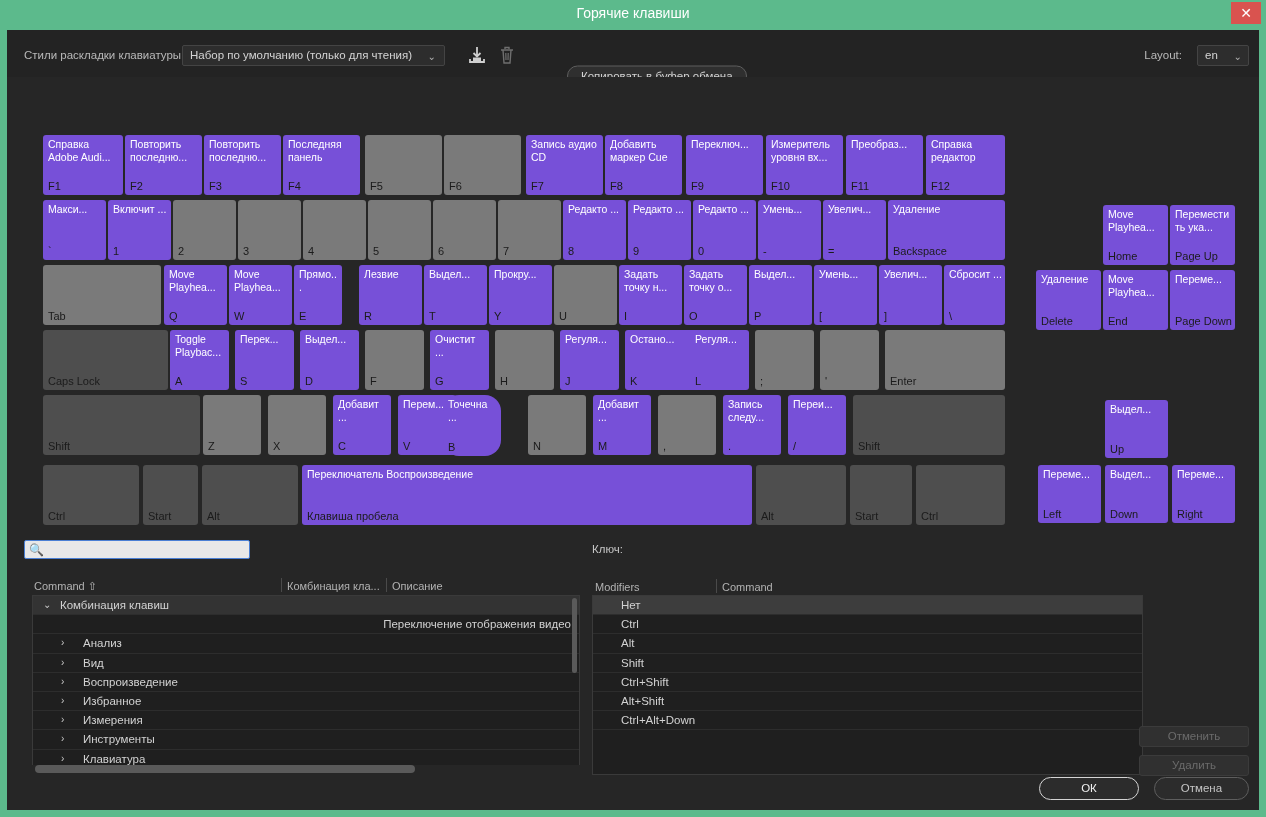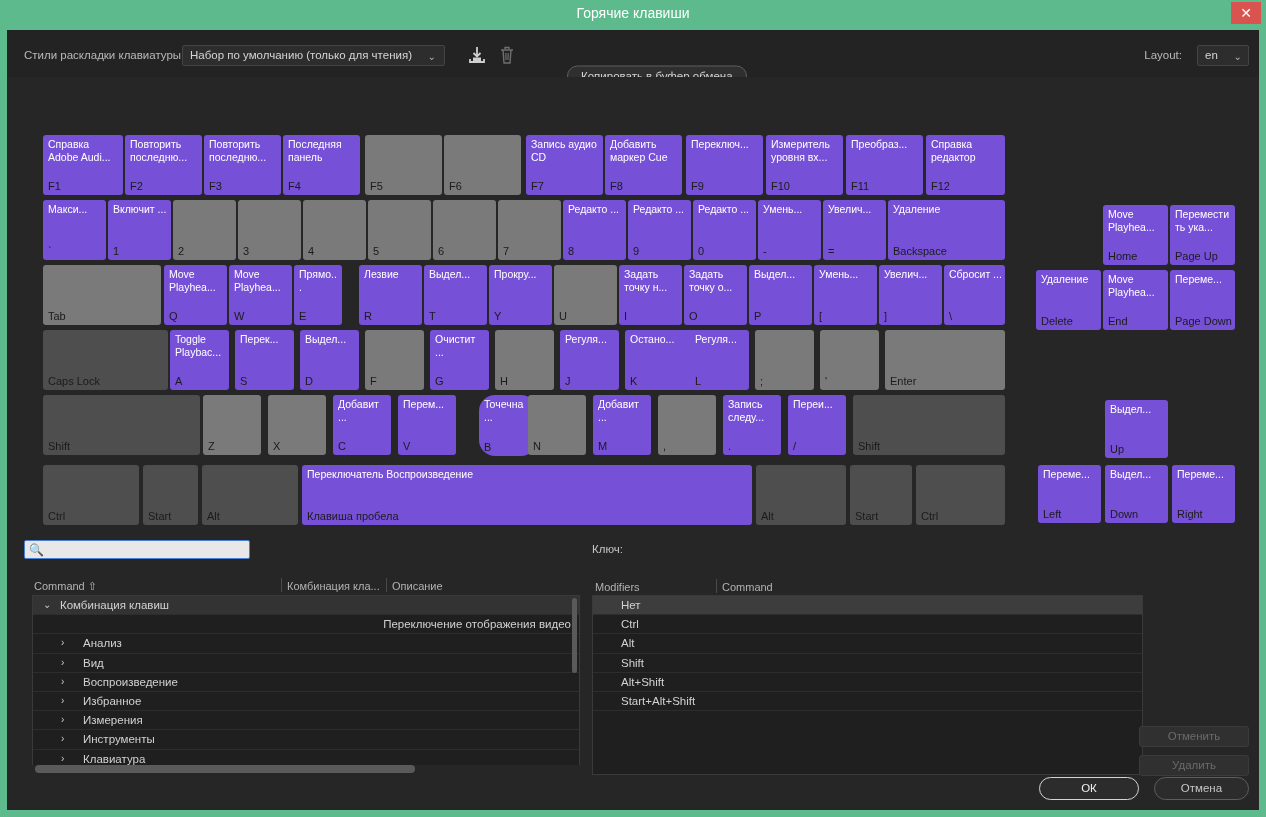--- a/index.html
+++ b/index.html
@@ -557,21 +557,21 @@
           <div class="lbl">X</div>
         </div>
         <div class="key assigned" style="left: 326px; top: 318px; width: 58px; height: 60px;">
           <div class="cmd">Добавит ...</div>
           <div class="lbl">C</div>
         </div>
         <div class="key assigned" style="left: 391px; top: 318px; width: 58px; height: 60px;">
           <div class="cmd">Перем...</div>
           <div class="lbl">V</div>
         </div>
-        <div class="key assigned" style="left: 472px; top: 318px; width: 58px; height: 61px; border-radius: 16px;">
+        <div class="key assigned" style="left: 436px; top: 318px; width: 58px; height: 61px; border-radius: 16px;">
           <div class="cmd">Точечна ...</div>
           <div class="lbl">B</div>
         </div>
         <div class="key " style="left: 521px; top: 318px; width: 58px; height: 60px;">
           <div class="cmd"></div>
           <div class="lbl">N</div>
         </div>
         <div class="key assigned" style="left: 586px; top: 318px; width: 58px; height: 60px;">
           <div class="cmd">Добавит ...</div>
           <div class="lbl">M</div>
@@ -728,24 +728,27 @@
             <div class="mod-row">
               <span class="mlabel">Ctrl</span>
             </div>
             <div class="mod-row">
               <span class="mlabel">Alt</span>
             </div>
             <div class="mod-row">
               <span class="mlabel">Shift</span>
             </div>
             <div class="mod-row">
+              <span class="mlabel">Ctrl+Shift</span>
+            </div>
+            <div class="mod-row">
               <span class="mlabel">Alt+Shift</span>
             </div>
             <div class="mod-row">
-              <span class="mlabel">Start+Alt+Shift</span>
+              <span class="mlabel">Ctrl+Alt+Down</span>
             </div>
           </div>
       </div>
 
       <div class="side-btn" id="btn-cancel-mod">Отменить</div>
       <div class="side-btn" id="btn-delete-mod">Удалить</div>
 
       <div id="footer-buttons">
         <div class="footer-btn" id="ok-btn">ОК</div>
         <div class="footer-btn" id="cancel-btn">Отмена</div>

